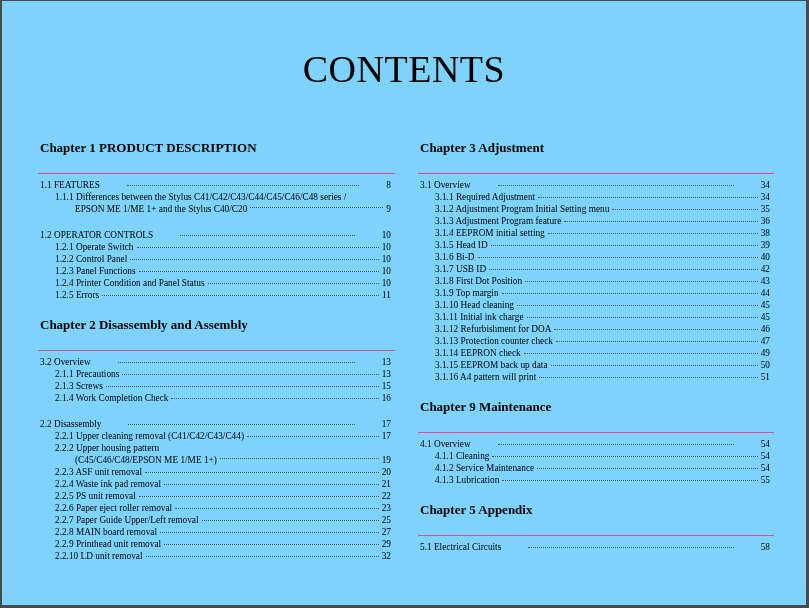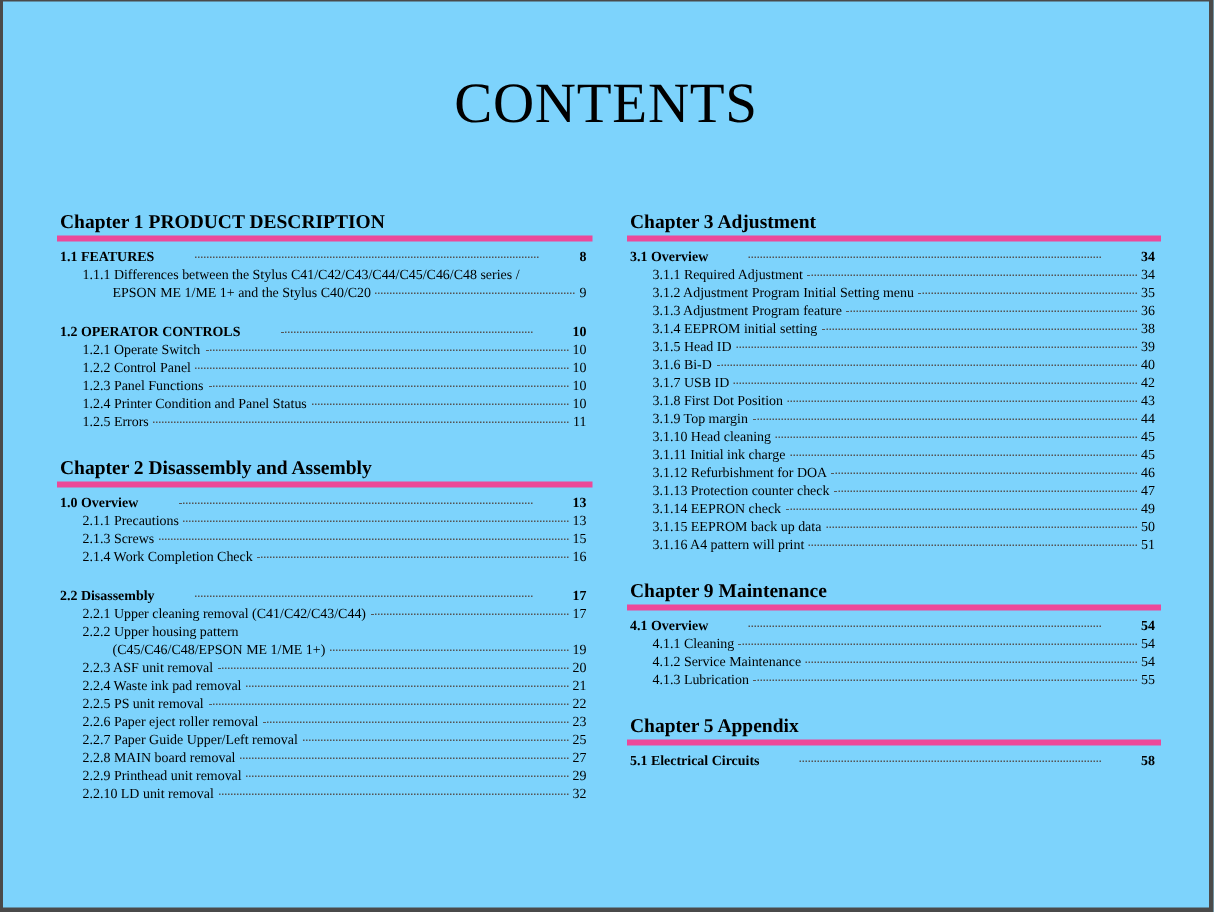--- a/index.html
+++ b/index.html
@@ -33,47 +33,47 @@
   }
   .col.left { left: 36px; width: 357px; }
   .col.right { left: 416px; width: 356px; }
   .chapter { margin-bottom: 0; }
   .chapter + .chapter { margin-top: 15px; }
   .chapter-title {
     font-weight: bold;
     font-size: 13px;
     line-height: 18px;
     padding-left: 2px;
-    border-bottom: 4px solid #ec4899;
-    padding-bottom: 0;
+    border-bottom: 1px solid #ec4899;
+    padding-bottom: 16px;
     margin-bottom: 5px;
   }
   .entry {
     display: flex;
     align-items: baseline;
     font-size: 9.3px;
     line-height: 12px;
     white-space: nowrap;
   }
-  .entry.section { font-weight: bold; padding-left: 2px; gap: 24px; }
+  .entry.section { font-weight: normal; padding-left: 2px; gap: 24px; }
   .entry.section.gap { margin-top: 14px; }
   .entry.sub { padding-left: 17px; }
   .entry .label { flex: 0 0 auto; }
   .entry .dots {
     flex: 1 1 auto;
     overflow: hidden;
     margin: 0 3px;
     border-bottom: 1px dotted #555;
     transform: translateY(-2px);
     min-width: 10px;
   }
   .entry .pg { flex: 0 0 auto; text-align: right; padding-right: 4px; }
   .entry.wrap1 { padding-left: 17px; }
   .entry.wrap1 .label { white-space: nowrap; text-align: right; }
-  .entry.cont { padding-left: 37px; }
+  .entry.cont { padding-left: 37px; align-items: center; }
 </style>
 </head>
 <body>
 
 <div class="page">
   <div class="title">CONTENTS</div>
 
   <div class="col left">
     <div class="chapter">
       <div class="chapter-title">Chapter 1 PRODUCT DESCRIPTION</div>
@@ -120,21 +120,21 @@
             <span class="label">1.2.5 Errors</span>
             <span class="dots"></span>
             <span class="pg">11</span>
           </div>
         </div>
     </div>
     <div class="chapter">
       <div class="chapter-title">Chapter 2 Disassembly and Assembly</div>
       <div class="entries">
           <div class="entry section">
-            <span class="label">1.0 Overview</span>
+            <span class="label">3.2 Overview</span>
             <span class="dots"></span>
             <span class="pg">13</span>
           </div>
           <div class="entry sub">
             <span class="label">2.1.1 Precautions</span>
             <span class="dots"></span>
             <span class="pg">13</span>
           </div>
           <div class="entry sub">
             <span class="label">2.1.3 Screws</span>

